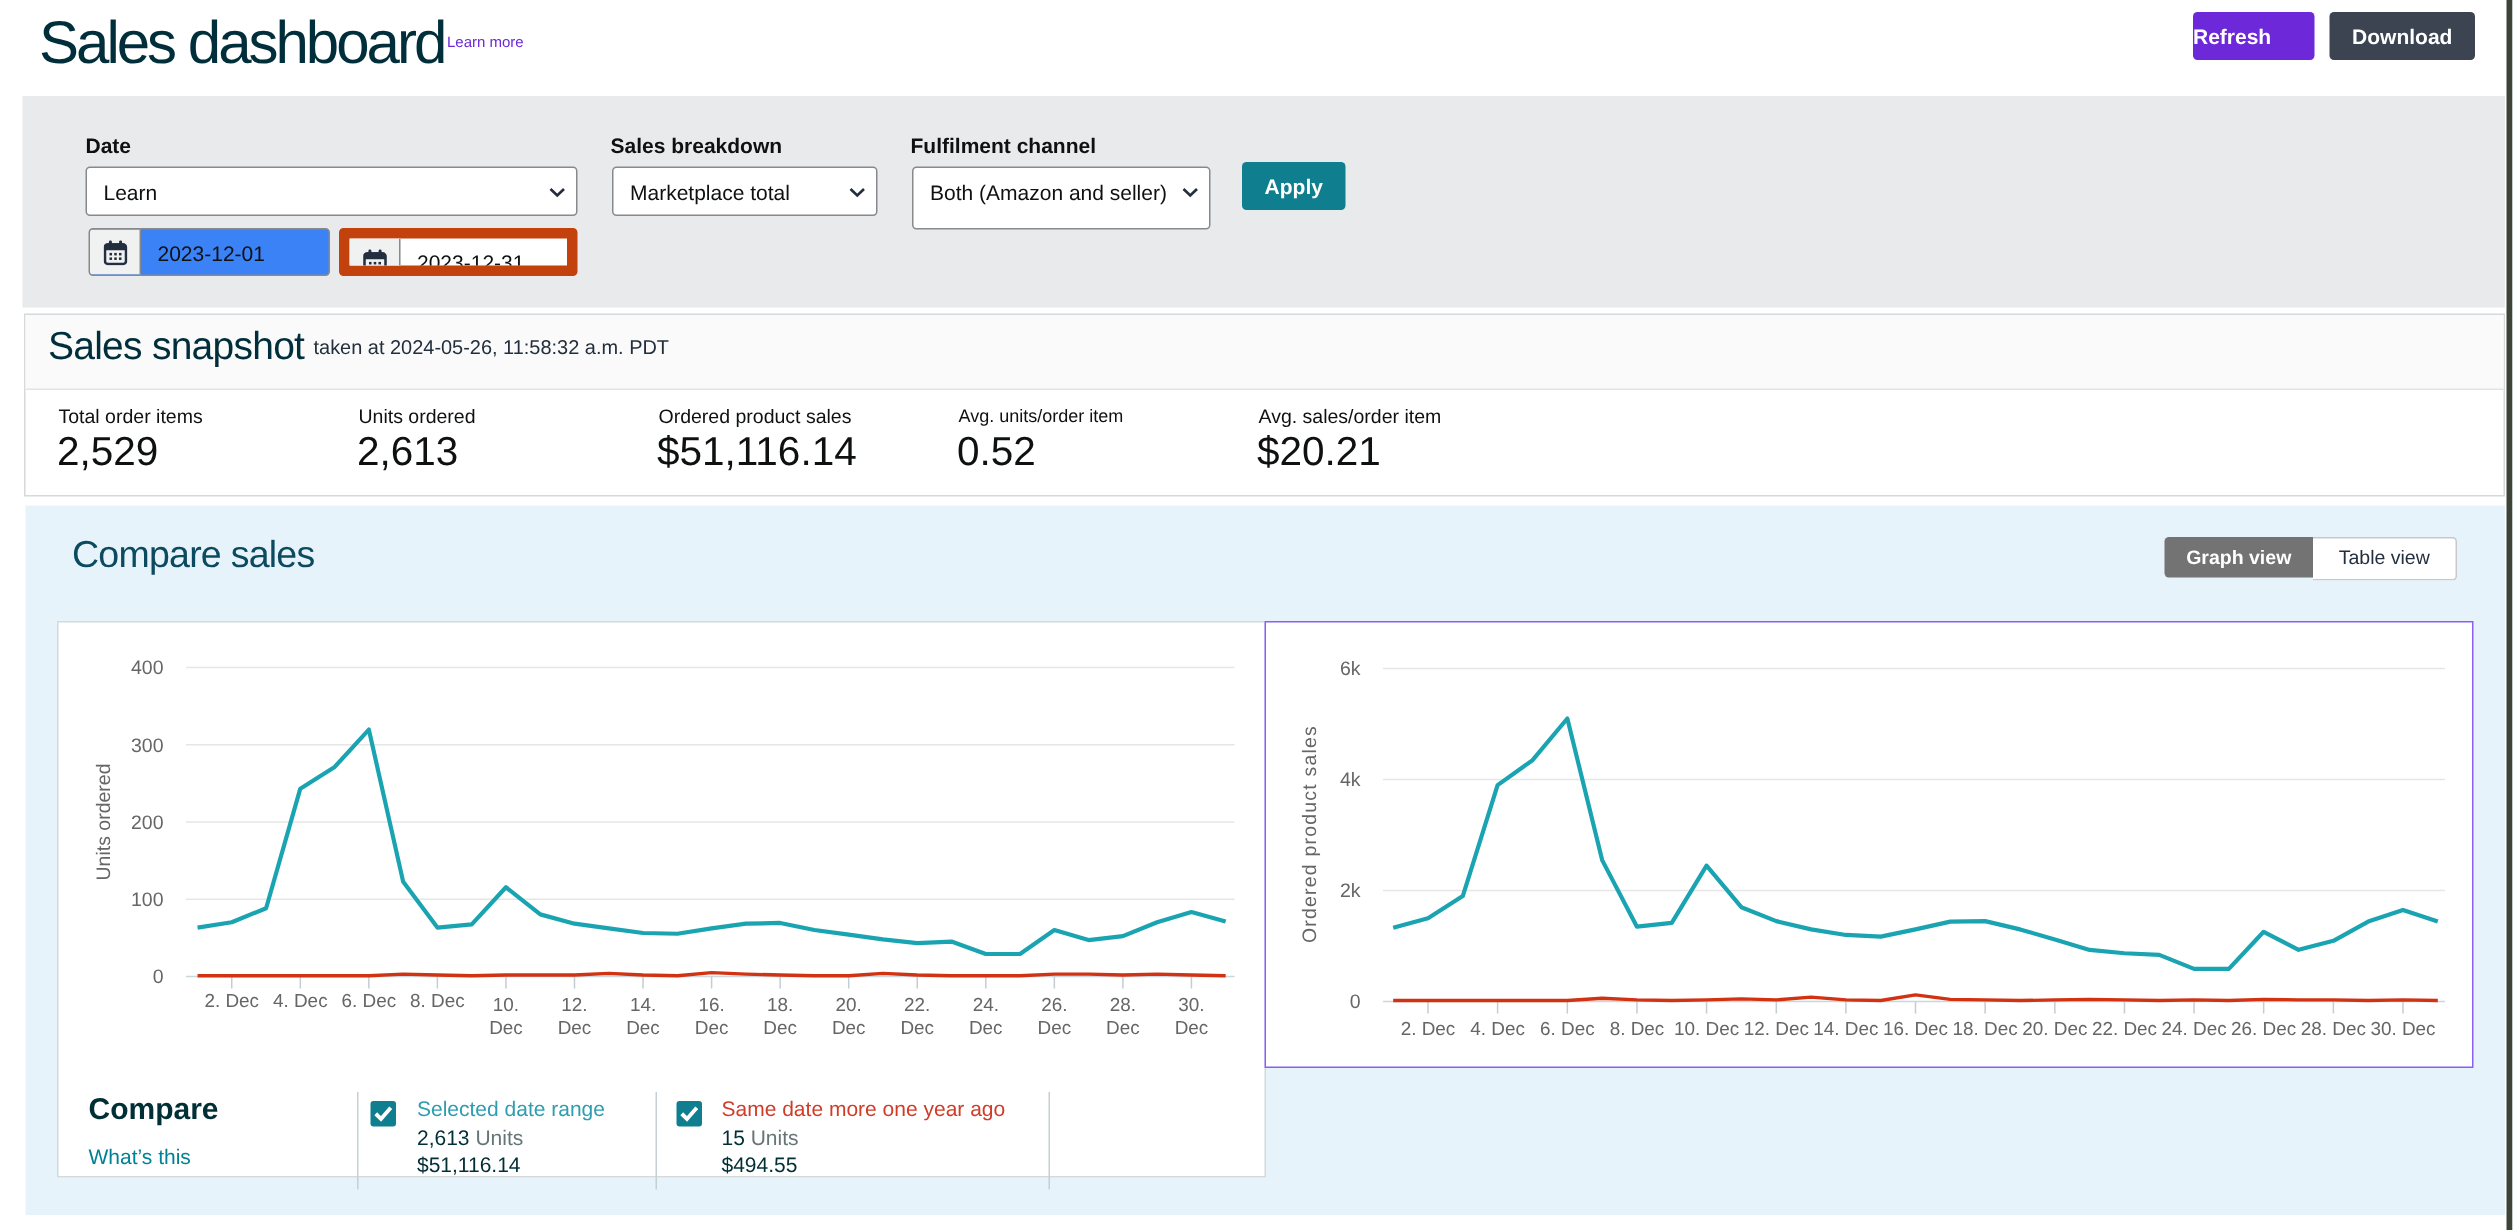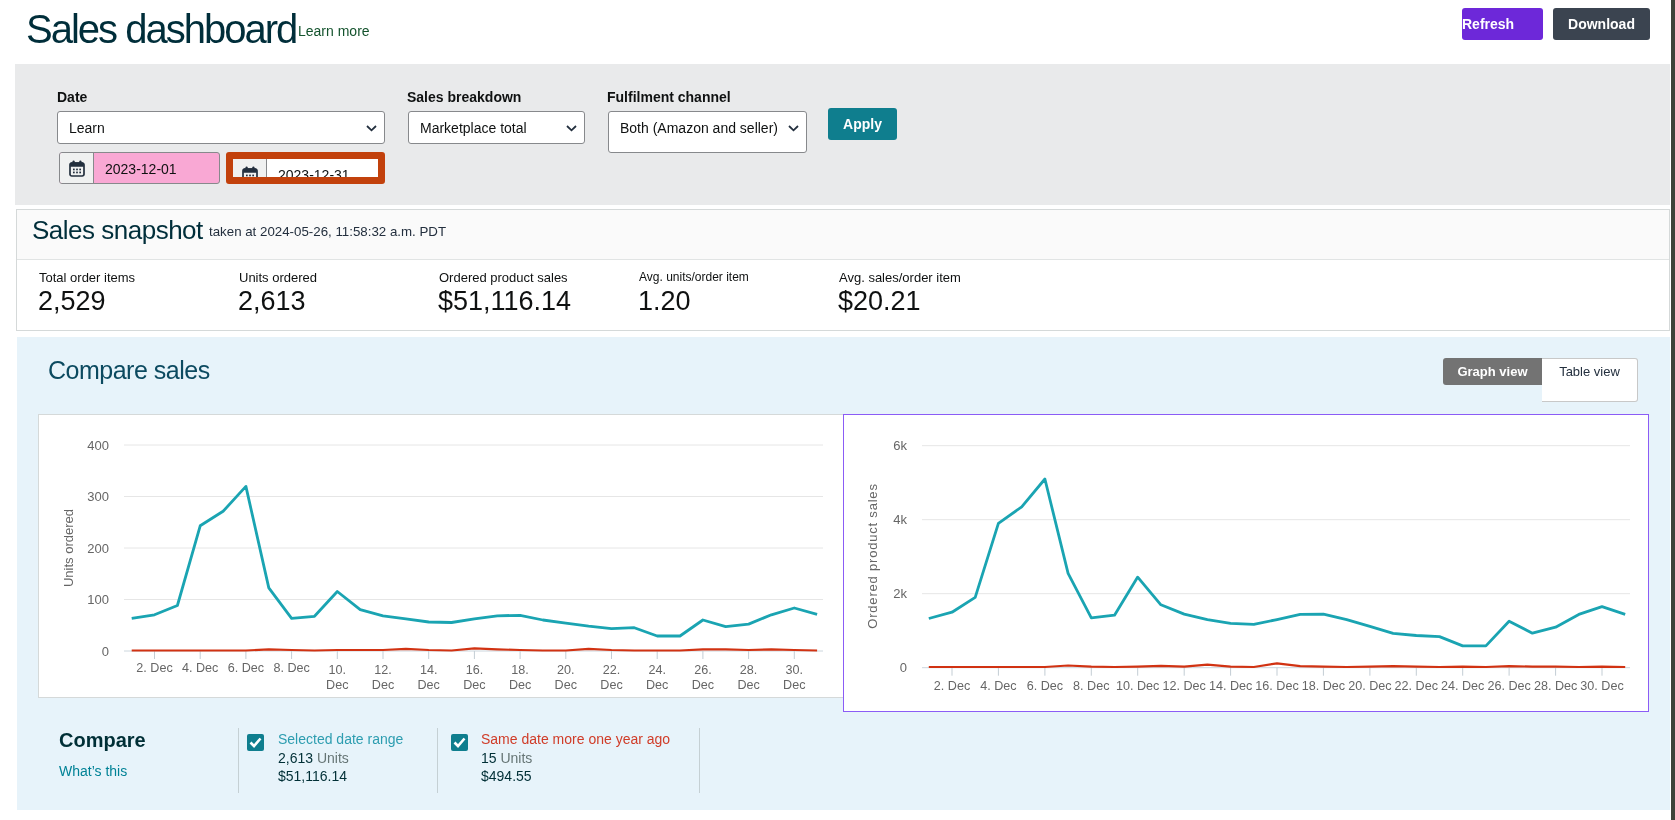--- a/index.html
+++ b/index.html
@@ -2,33 +2,33 @@
 <html><head><meta charset="utf-8"><title>Sales dashboard</title>
 <style>
 * { margin:0; padding:0; box-sizing:border-box; }
 body { width:1675px; height:820px; background:#fff; font-family:"Liberation Sans",sans-serif; position:relative; overflow:hidden; }
 .abs { position:absolute; }
 </style></head>
 <body>
 <div class="abs" style="left:1671px;top:0;width:4px;height:820px;background:#3e4338"></div>
 
 <div class="abs" style="left:26px;top:9px;font-size:40px;color:#002e3a;letter-spacing:-2px;line-height:1">Sales dashboard</div>
-<div class="abs" style="left:298px;top:23px;font-size:14px;color:#14532d">Learn more</div>
+<div class="abs" style="left:298px;top:23px;font-size:10px;color:#6d28d9">Learn more</div>
 <div class="abs" style="left:1462px;top:8px;width:81px;height:32px;background:#6d28d9;border-radius:3px;color:#fff;font-size:14px;font-weight:bold;text-align:left;line-height:32px">Refresh</div>
 <div class="abs" style="left:1553px;top:8px;width:97px;height:32px;background:#3b4450;border-radius:3px;color:#fff;font-size:14px;font-weight:bold;text-align:center;line-height:32px">Download</div>
 
 <div class="abs" style="left:15px;top:64px;width:1655px;height:141px;background:#e9eaeb">
   <div class="abs" style="left:42px;top:25px;font-size:14px;font-weight:bold;color:#0f1111">Date</div>
   <div class="abs" style="left:42px;top:47px;width:328px;height:33px;background:#fff;border:1px solid #87898c;border-radius:3px">
     <div class="abs" style="left:11px;top:8px;font-size:14px;color:#0f1111">Learn</div>
       <svg width="11" height="7" viewBox="0 0 11 7" style="position:absolute;right:7px;top:13px">
         <path d="M1 1 L5.5 5.3 L10 1" fill="none" stroke="#232f3e" stroke-width="1.8"></path>
       </svg>
   </div>
-  <div class="abs" style="left:44px;top:88px;width:161px;height:32px;background:#f9a8d4;border:1px solid #87898c;border-radius:3px;overflow:hidden">
+  <div class="abs" style="left:44px;top:88px;width:161px;height:32px;background:#3b82f6;border:1px solid #87898c;border-radius:3px;overflow:hidden">
     <div class="abs" style="left:0;top:0;width:34px;height:30px;background:#f0f1f1;border-right:1px solid #87898c;display:flex;align-items:center;justify-content:center">
         <svg width="16" height="17" viewBox="0 0 16 17">
           <path d="M2.8 3 h10.4 a1.8 1.8 0 0 1 1.8 1.8 v9.4 a1.8 1.8 0 0 1 -1.8 1.8 h-10.4 a1.8 1.8 0 0 1 -1.8 -1.8 v-9.4 a1.8 1.8 0 0 1 1.8 -1.8 z" fill="none" stroke="#232f3e" stroke-width="1.7"></path>
           <path d="M1.2 3.8 a1.6 1.6 0 0 1 1.6 -1.6 h10.4 a1.6 1.6 0 0 1 1.6 1.6 v3 h-13.6 z" fill="#232f3e"></path>
           <rect x="3.6" y="0.4" width="2" height="3.4" rx="0.9" fill="#232f3e"></rect>
           <rect x="10.4" y="0.4" width="2" height="3.4" rx="0.9" fill="#232f3e"></rect>
           <g fill="#232f3e">
             <rect x="4" y="8.6" width="1.7" height="1.7"></rect>
             <rect x="7.15" y="8.6" width="1.7" height="1.7"></rect>
             <rect x="10.3" y="8.6" width="1.7" height="1.7"></rect>
@@ -80,31 +80,31 @@
   <div class="abs" style="left:0;top:0;width:100%;height:50px;background:#fafafa;border-bottom:1px solid #e1e4e4"></div>
   <div class="abs" style="left:15px;top:5px;font-size:26px;color:#002e3a;letter-spacing:-0.5px">Sales snapshot</div>
   <div class="abs" style="left:192px;top:14px;font-size:13.3px;color:#232f3e">taken at 2024-05-26, 11:58:32 a.m. PDT</div>
   <div class="abs" style="left:22px;top:60px;font-size:13px;color:#0f1111">Total order items</div>
   <div class="abs" style="left:21px;top:76px;font-size:27px;color:#0f1111">2,529</div>
   <div class="abs" style="left:222px;top:60px;font-size:13px;color:#0f1111">Units ordered</div>
   <div class="abs" style="left:221px;top:76px;font-size:27px;color:#0f1111">2,613</div>
   <div class="abs" style="left:422px;top:60px;font-size:13px;color:#0f1111">Ordered product sales</div>
   <div class="abs" style="left:421px;top:76px;font-size:27px;color:#0f1111">$51,116.14</div>
   <div class="abs" style="left:622px;top:60px;font-size:12px;color:#0f1111">Avg. units/order item</div>
-  <div class="abs" style="left:621px;top:76px;font-size:27px;color:#0f1111">1.20</div>
+  <div class="abs" style="left:621px;top:76px;font-size:27px;color:#0f1111">0.52</div>
   <div class="abs" style="left:822px;top:60px;font-size:13px;color:#0f1111">Avg. sales/order item</div>
   <div class="abs" style="left:821px;top:76px;font-size:27px;color:#0f1111">$20.21</div>
 </div>
 
 <div class="abs" style="left:17px;top:337px;width:1653px;height:473px;background:#e7f3fa">
   <div class="abs" style="left:31px;top:19px;font-size:25px;color:#0c4a60;letter-spacing:-0.5px">Compare sales</div>
   <div class="abs" style="left:1426px;top:21px;width:99px;height:27px;background:#737373;border-radius:3px 0 0 3px;color:#fff;font-size:13px;font-weight:bold;text-align:center;line-height:27px">Graph view</div>
-  <div class="abs" style="left:1525px;top:21px;width:96px;height:44px;background:#fff;border:1px solid #c8c8c8;border-left:none;border-radius:0 3px 3px 0;color:#232f3e;font-size:13px;text-align:center;line-height:25px">Table view</div>
-
-  <div class="abs" style="left:21px;top:77px;width:806px;height:284px;background:#fff;border:1px solid #d5d9d9">
+  <div class="abs" style="left:1525px;top:21px;width:96px;height:29px;background:#fff;border:1px solid #c8c8c8;border-left:none;border-radius:0 3px 3px 0;color:#232f3e;font-size:13px;text-align:center;line-height:25px">Table view</div>
+
+  <div class="abs" style="left:21px;top:77px;width:806px;height:371px;background:#fff;border:1px solid #d5d9d9">
       <svg width="805" height="297" style="position:absolute;left:0;top:0;font-family:'Liberation Sans',sans-serif">
 <line x1="85" y1="30" x2="784" y2="30" stroke="#e6e6e6" stroke-width="1"></line>
 <line x1="85" y1="81.5" x2="784" y2="81.5" stroke="#e6e6e6" stroke-width="1"></line>
 <line x1="85" y1="133" x2="784" y2="133" stroke="#e6e6e6" stroke-width="1"></line>
 <line x1="85" y1="184.5" x2="784" y2="184.5" stroke="#e6e6e6" stroke-width="1"></line>
 <line x1="85" y1="236" x2="784" y2="236" stroke="#ccd6dd" stroke-width="1"></line>
 <line x1="115.5" y1="236" x2="115.5" y2="244" stroke="#c3cdd4" stroke-width="1"></line>
 <line x1="161.2" y1="236" x2="161.2" y2="244" stroke="#c3cdd4" stroke-width="1"></line>
 <line x1="206.9" y1="236" x2="206.9" y2="244" stroke="#c3cdd4" stroke-width="1"></line>
 <line x1="252.6" y1="236" x2="252.6" y2="244" stroke="#c3cdd4" stroke-width="1"></line>

